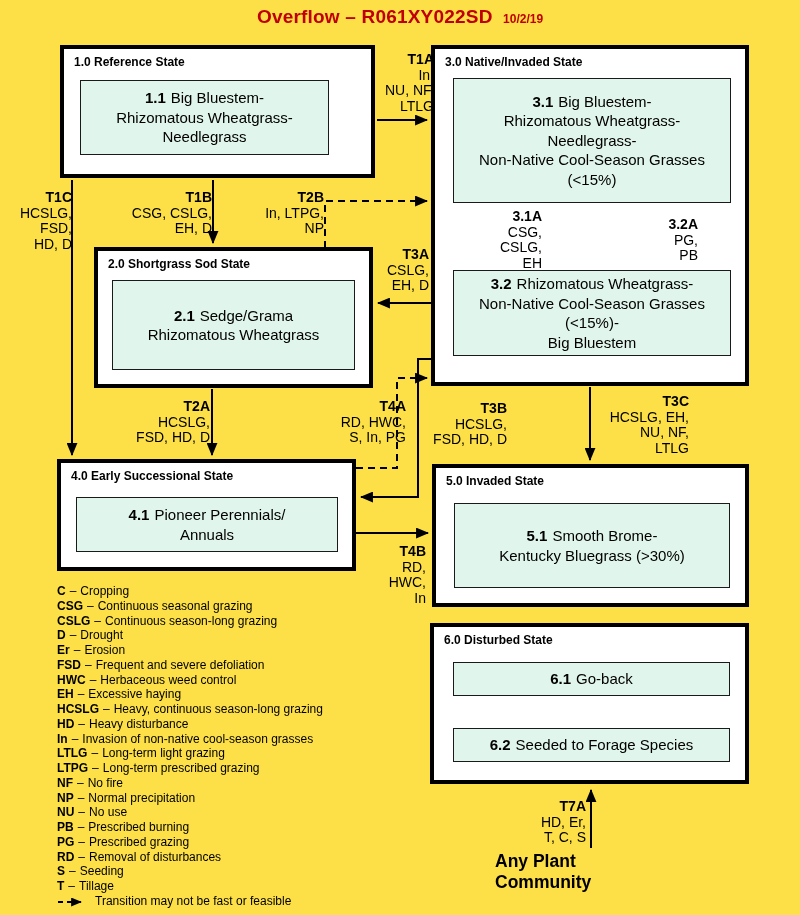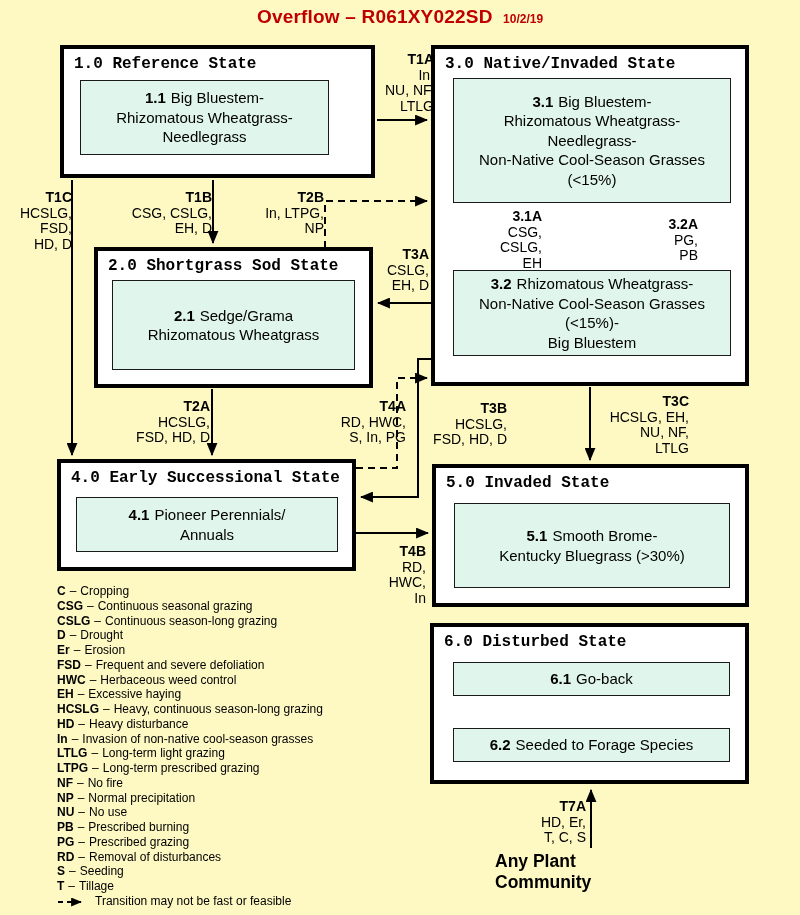--- a/index.html
+++ b/index.html
@@ -1,30 +1,30 @@
 <!DOCTYPE html>
 <html><head>
 <meta charset="utf-8">
 <style>
   html,body{margin:0;padding:0;background:#ffffff;}
   .canvas{
-    position:relative;width:800px;height:915px;background:#fef9c3;
+    position:relative;width:800px;height:915px;background:#fde047;
     font-family:"Liberation Sans", sans-serif;color:#000;overflow:hidden;
   }
   .canvas *{box-sizing:border-box;}
   svg.links{position:absolute;left:0;top:0;pointer-events:none;}
   .pre{white-space:pre-line;}
 
   .title{position:absolute;top:6px;left:0;width:100%;text-align:center;
          color:#C00000;font-weight:bold;}
   .title-main{font-size:19px;letter-spacing:.2px;}
   .title-date{font-size:12px;margin-left:6px;}
 
   .state{position:absolute;border:4px solid #000;background:#fff;}
-  .stitle{font-size:16px;font-weight:bold;padding:6px 0 0 10px;white-space:nowrap;font-family:Liberation Mono, monospace;}
+  .stitle{font-size:12px;font-weight:bold;padding:6px 0 0 10px;white-space:nowrap;}
 
   .community{position:absolute;border:1.6px solid #1a1a1a;background:#E0F5EB;
              display:flex;align-items:center;justify-content:center;
              text-align:center;font-size:15px;line-height:19.5px;padding:2px 20px;}
   .cid{margin-right:5px;}
 
   .tlabel{position:absolute;text-align:right;font-size:14px;line-height:15.5px;}
   .tcode{display:block;font-weight:bold;}
 
   .legend{position:absolute;left:57px;top:584px;width:330px;font-size:12px;line-height:14.75px;}

